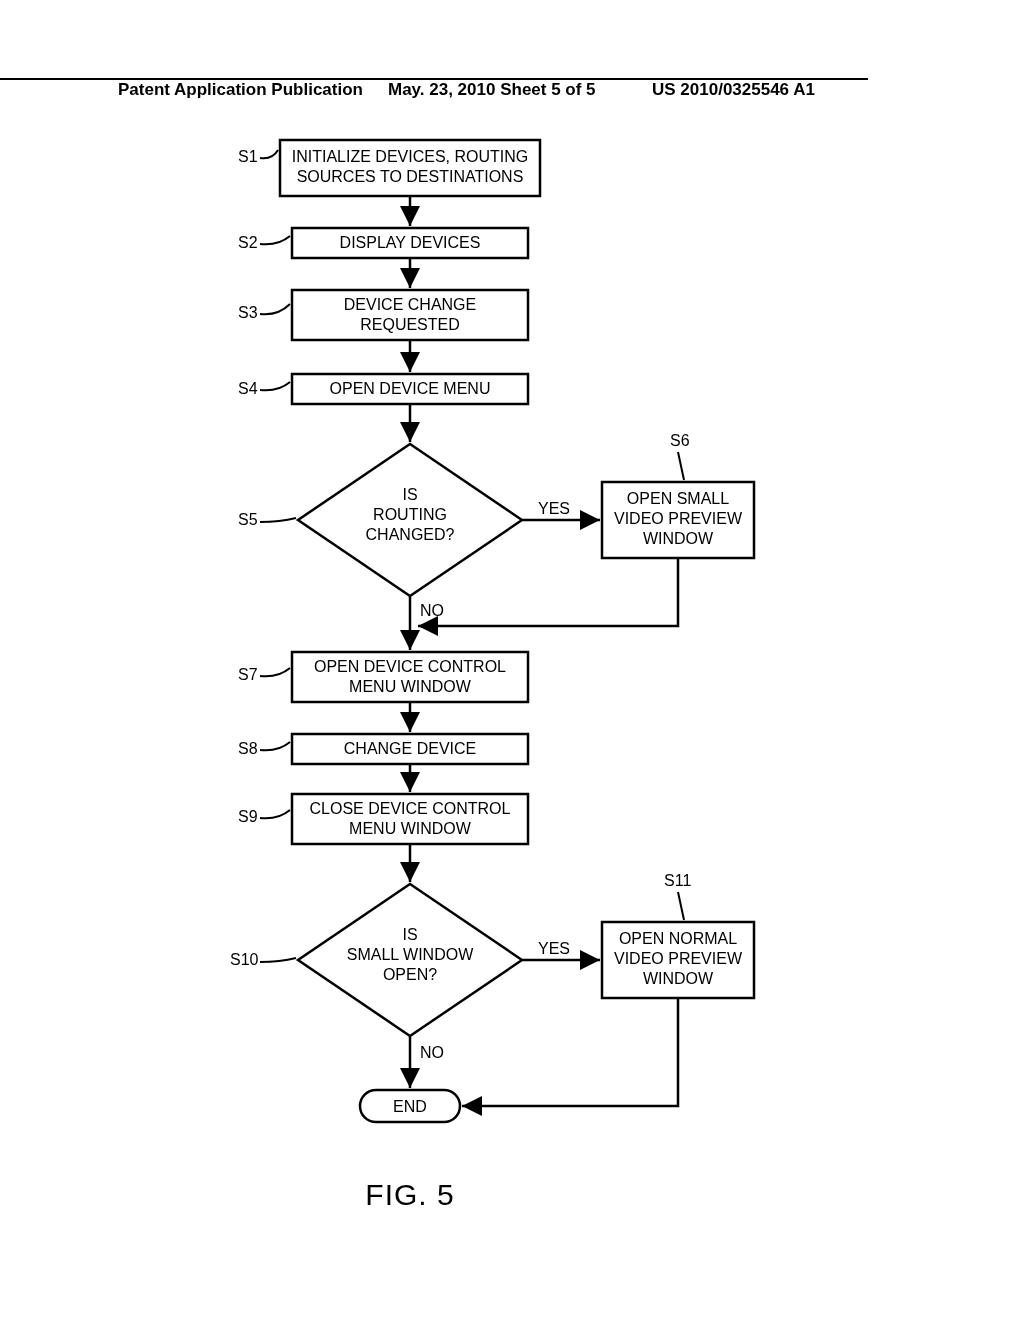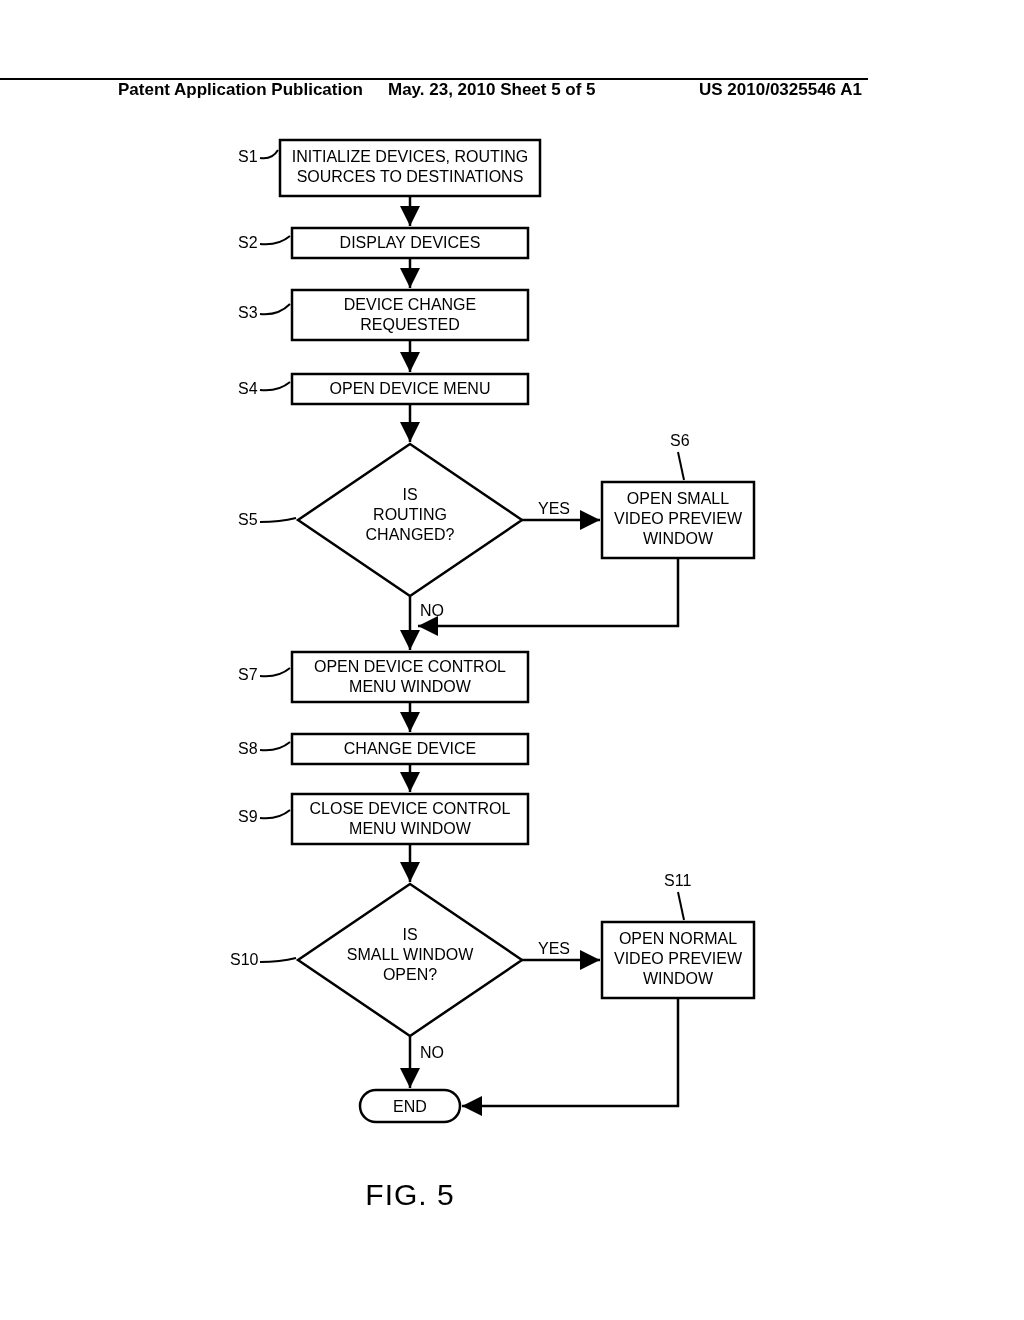--- a/index.html
+++ b/index.html
@@ -18,21 +18,21 @@
     width: 868px;
     border-top: 2px solid #000;
     font-weight: bold;
     font-size: 17px;
   }
   .header span {
     display: inline-block;
   }
   .hdr-left { position: absolute; left: 118px; }
   .hdr-mid  { position: absolute; left: 388px; }
-  .hdr-right{ position: absolute; left: 652px; margin-left: 47px; }
+  .hdr-right{ position: absolute; left: 652px; }
   .svg-wrap {
     position: absolute;
     top: 120px;
     left: 0;
   }
   .fig-caption {
     position: absolute;
     top: 1178px;
     left: 0;
     width: 820px;

